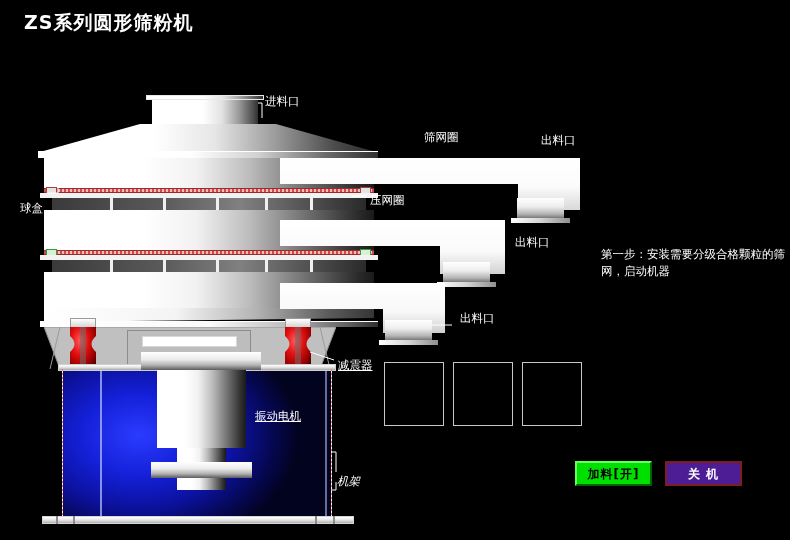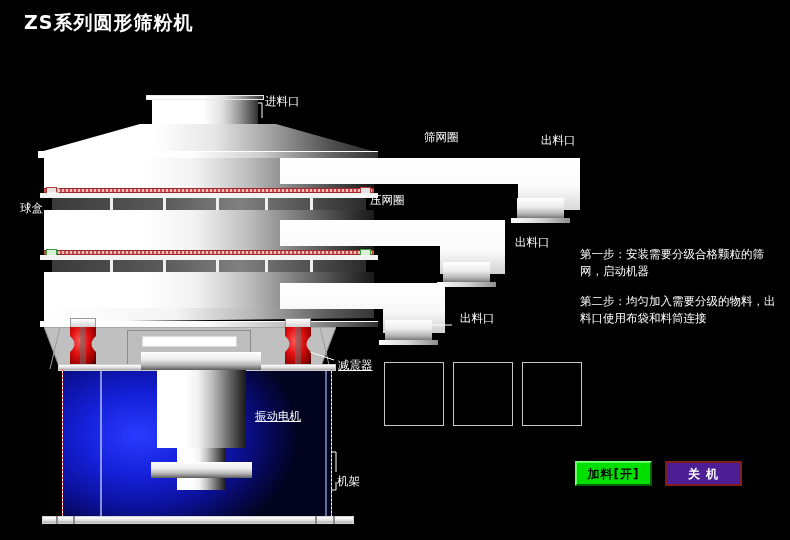--- a/index.html
+++ b/index.html
@@ -43,21 +43,21 @@
 
   
   #steps {
     position: absolute;
     left: 580px; top: 246px;
     width: 205px;
     font-size: 11.5px;
     line-height: 17px;
     color: #ffffff;
   }
-  #steps .step { margin-bottom: 13px; }
+  #steps .step { margin-bottom: 13px; margin-left: 21px; }
   #steps .step:last-child { margin-bottom: 0; }
 
   
   #boxes {
     position: absolute;
     left: 384px; top: 362px;
     display: flex;
     gap: 9px;
   }
   .pbox {
@@ -350,25 +350,24 @@
 
   <div class="lbl" style="left:265px; top:96px;">进料口</div>
   <div class="lbl" style="left:424px; top:132px;">筛网圈</div>
   <div class="lbl" style="left:541px; top:135px;">出料口</div>
   <div class="lbl" style="left:20px; top:203px;">球盒</div>
   <div class="lbl" style="left:370px; top:195px;font-family:Liberation Serif, serif;">压网圈</div>
   <div class="lbl" style="left:515px; top:237px;">出料口</div>
   <div class="lbl" style="left:460px; top:313px;">出料口</div>
   <div class="lbl" style="left:338px; top:360px;text-decoration:underline;">减震器</div>
   <div class="lbl" style="left:255px; top:411px;text-decoration:underline;">振动电机</div>
-  <div class="lbl" style="left:337px; top:476px;">机架</div>
+  <div class="lbl" style="left:337px; top:476px;font-style:italic;">机架</div>
 
   <div id="steps">
     <div class="step">第一步：安装需要分级合格颗粒的筛网，启动机器</div>
-    <div class="step">第二步：均匀加入需要分级的物料，出料口使用布袋和料筒连接</div>
   </div>
 
   <div id="boxes">
     <div class="pbox"></div>
     <div class="pbox"></div>
     <div class="pbox"></div>
   </div>
 
   <div id="buttons">
     <div class="btn green">加料[开]</div>

